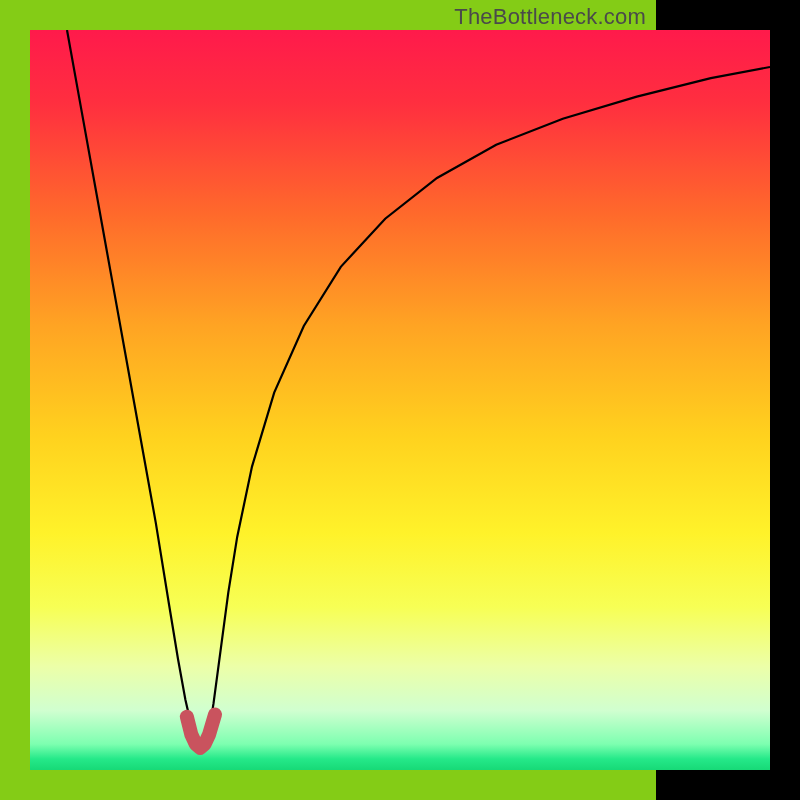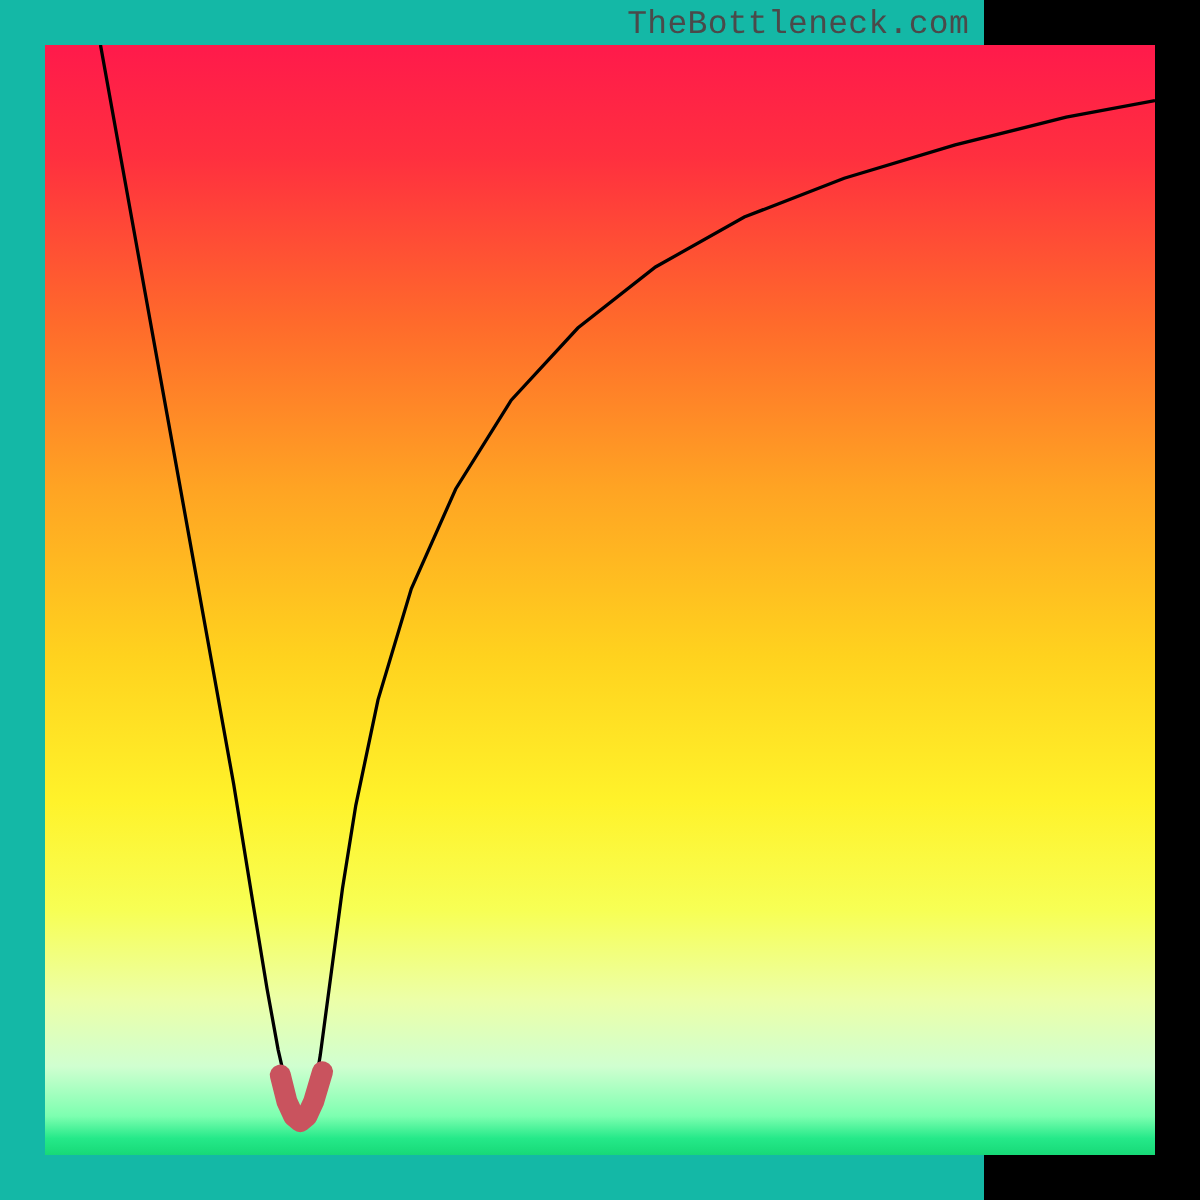--- a/index.html
+++ b/index.html
@@ -8,22 +8,21 @@
     width: 800px;
     height: 800px;
     background: #000;
     font-family: Arial, Helvetica, sans-serif;
     overflow: hidden;
   }
   .frame {
     position: absolute;
     top: 0; left: 0;
     width: 656px; height: 800px;
-    background: #14b8a6;
-    font-family: Liberation Mono, monospace;
+    background: #84cc16;
   }
   .plot {
     position: absolute;
     top: 30px;
     left: 30px;
     width: 740px;
     height: 740px;
     overflow: hidden;
   }
   .watermark {

